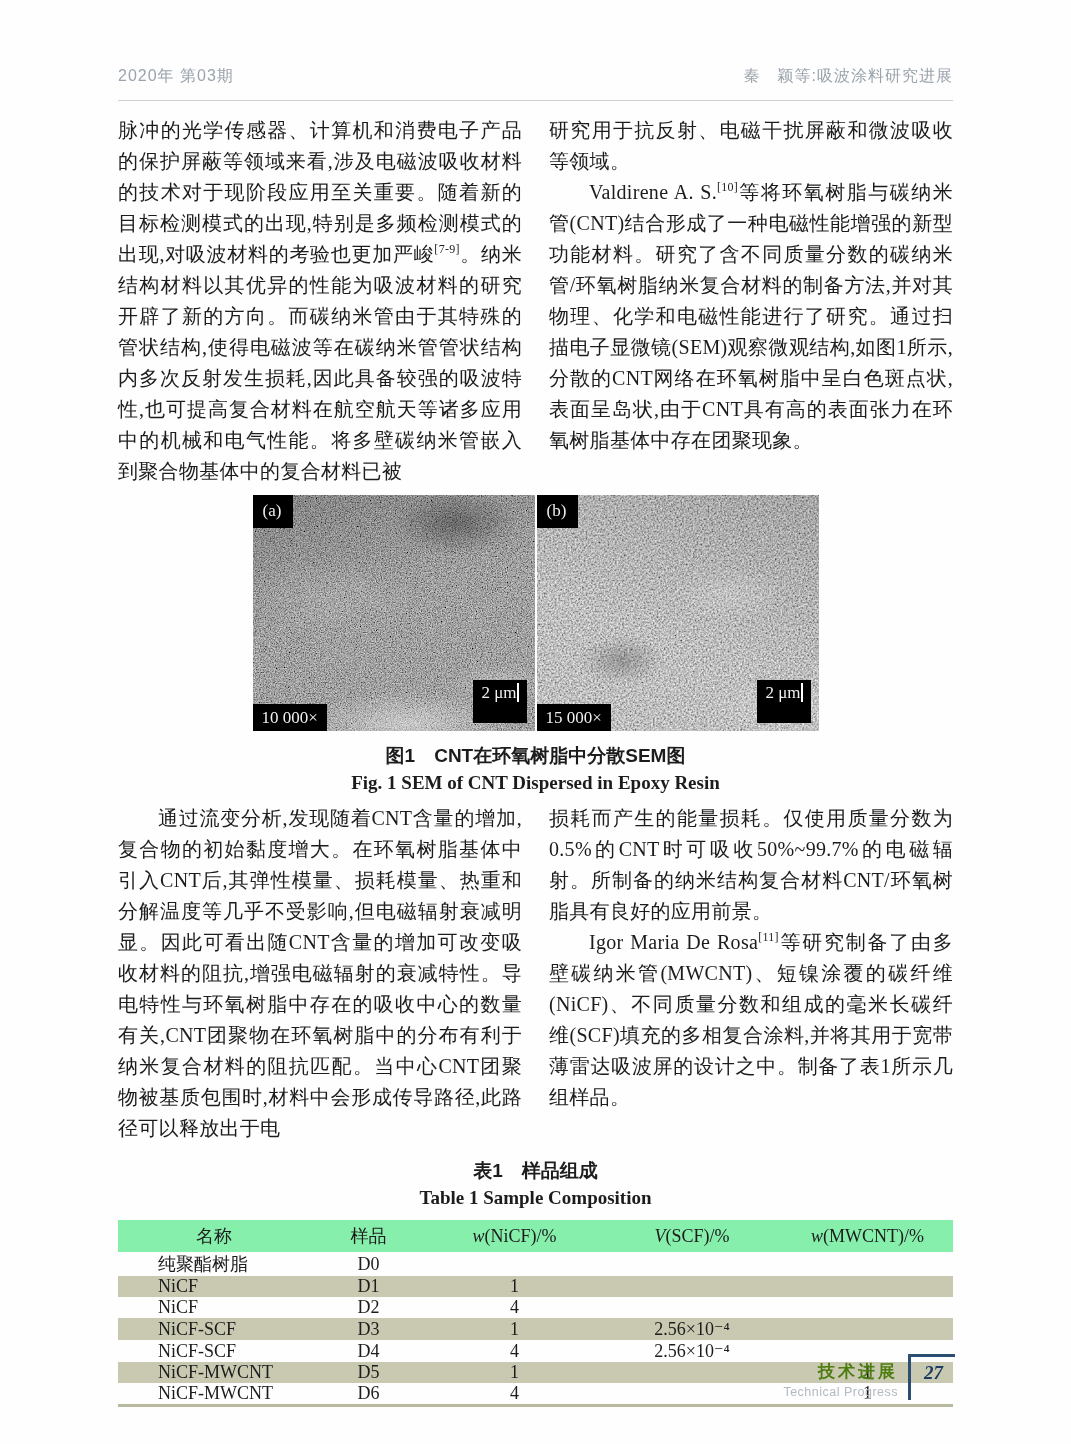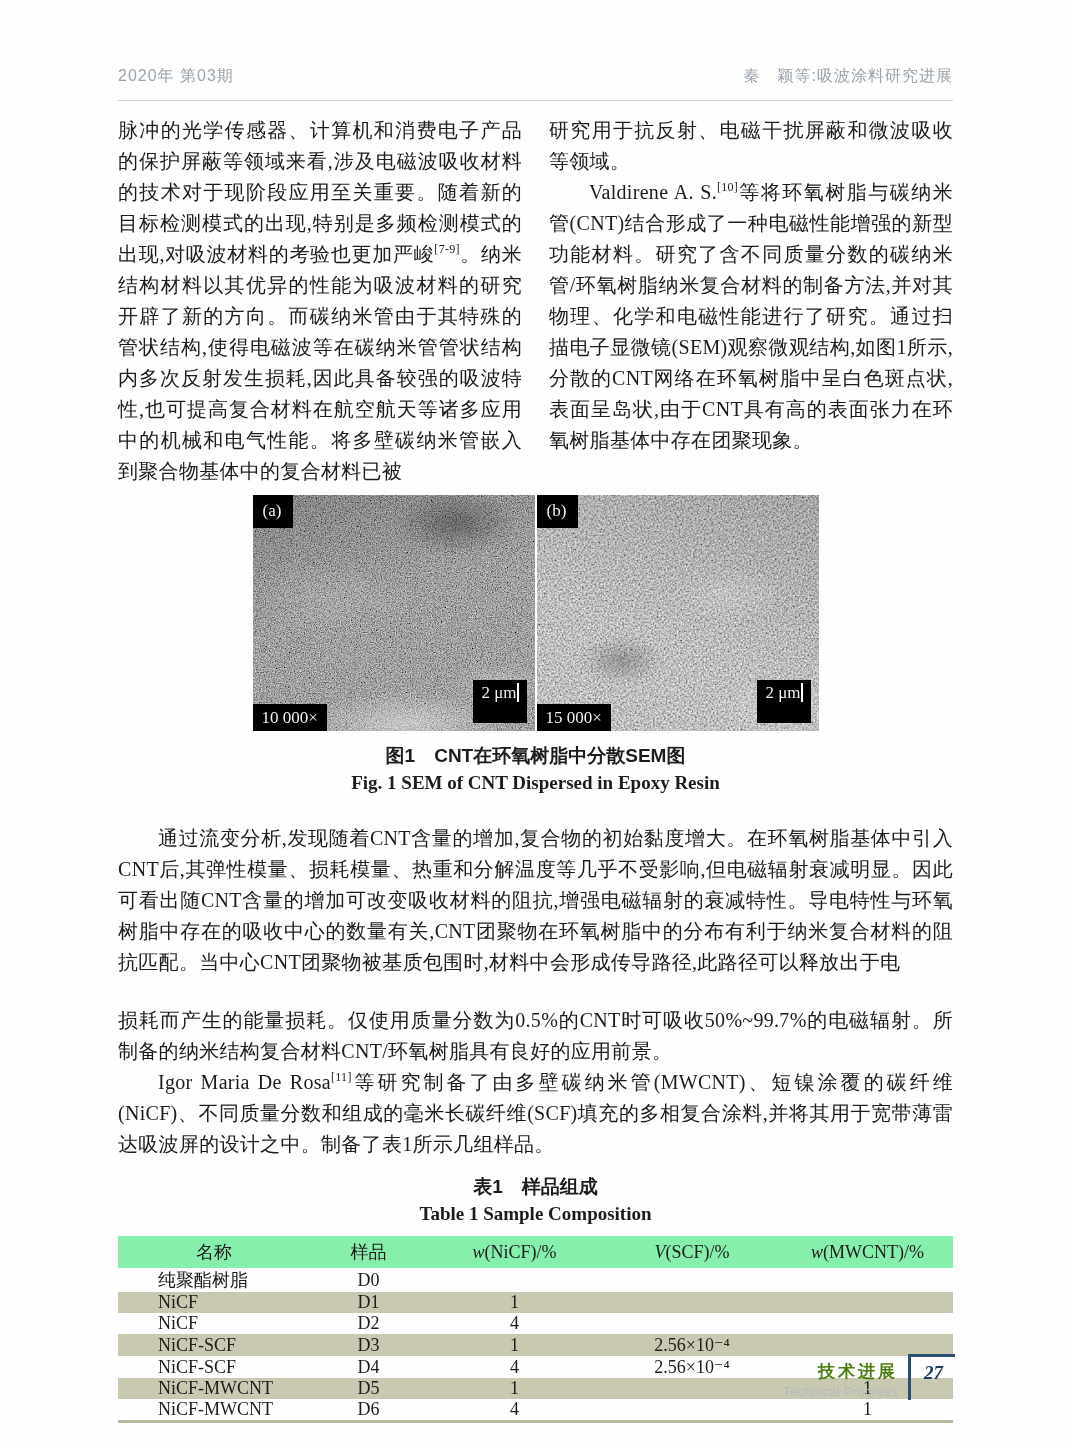--- a/index.html
+++ b/index.html
@@ -18,21 +18,21 @@
   
   .columns{display:flex;gap:27px;justify-content:space-between;}
   .col{flex:1 1 0;min-width:0;}
   .para{
     margin:0;font-size:20px;line-height:31px;text-align:justify;
     letter-spacing:.3px;
   }
   .para sup{font-size:12px;line-height:0;}
   .indent{text-indent:2em;}
   .sec1{margin-top:14px;}
-  .sec2{margin-top:26px;flex-direction:column;}
+  .sec2{margin-top:6px;}
   
   .figure{margin-top:8px;}
   .fig-panels{display:flex;gap:2px;justify-content:center;}
   .sem-panel{position:relative;width:282px;height:236px;background:#4a4a4a;overflow:hidden;}
   .sem-panel svg{display:block;width:100%;height:100%;}
   .sem-overlay{position:absolute;inset:0;pointer-events:none;}
   .ov-a{background:
     radial-gradient(90px 45px at 72% 12%, rgba(0,0,0,.30), transparent 70%),
     radial-gradient(120px 55px at 25% 42%, rgba(255,255,255,.10), transparent 70%),
     radial-gradient(150px 45px at 55% 97%, rgba(255,255,255,.42), transparent 72%),

